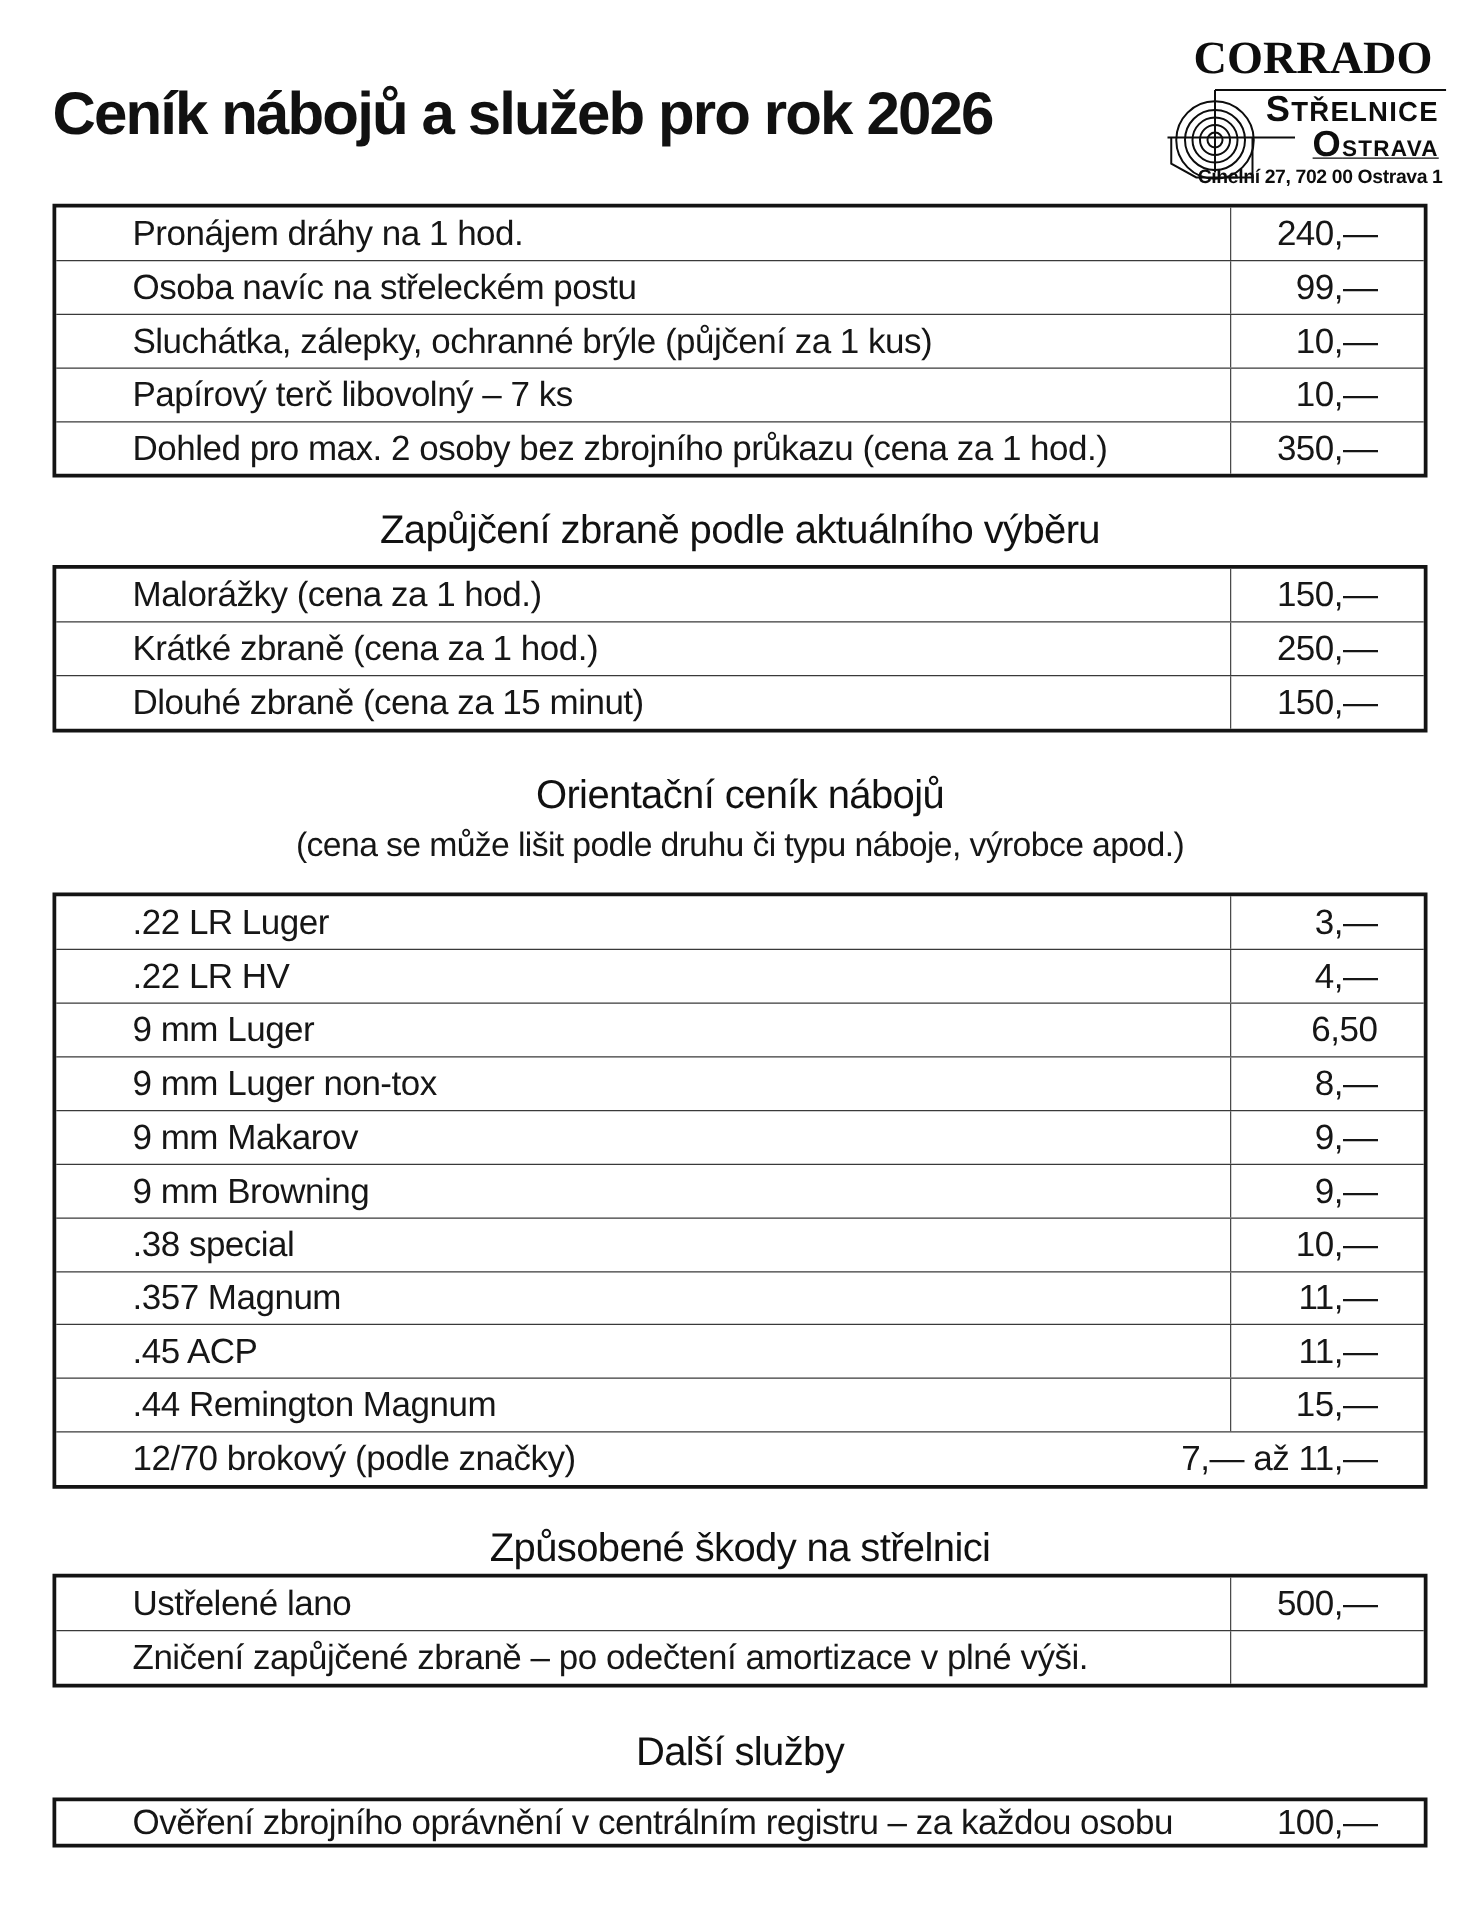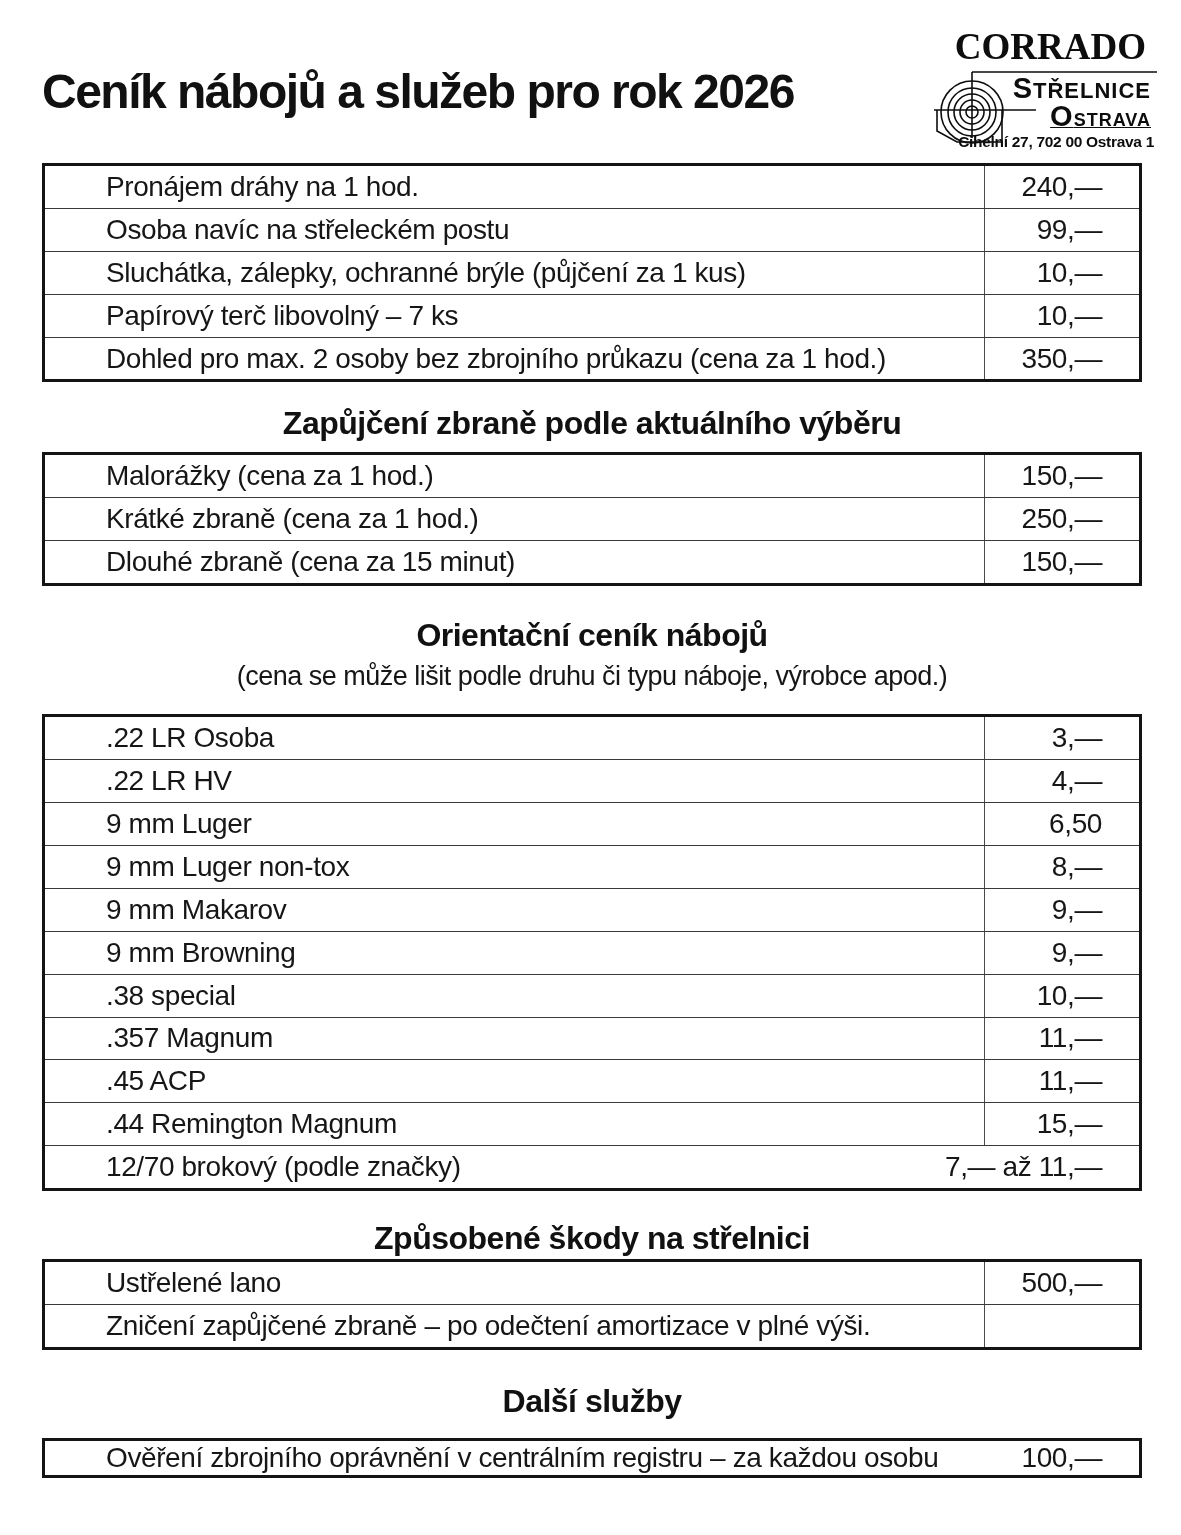--- a/index.html
+++ b/index.html
@@ -11,21 +11,21 @@
   .title{position:absolute;left:0;top:64px;font-size:48px;font-weight:bold;letter-spacing:-1.5px;white-space:nowrap;color:#111;}
   .logo{position:absolute;top:25px;right:-15px;width:228px;height:135px;}
   .logo svg{position:absolute;left:0;top:0;}
   .logo .brand{position:absolute;top:0px;right:11px;font-family:"Liberation Serif","DejaVu Serif",serif;font-weight:600;font-size:37px;letter-spacing:0px;color:#0d0d0d;white-space:nowrap;}
   .logo .l1{position:absolute;top:47px;right:6px;font-weight:bold;font-size:22px;letter-spacing:1px;color:#0d0d0d;white-space:nowrap;text-transform:uppercase;}
   .logo .l1 .big,.logo .l2 .big{font-size:29px;}
   .logo .l2{position:absolute;top:75px;right:6px;font-weight:bold;font-size:18px;letter-spacing:1px;color:#0d0d0d;white-space:nowrap;text-transform:uppercase;text-decoration:underline;}
   .logo .addr{position:absolute;top:108px;right:3px;font-weight:bold;font-size:15.5px;letter-spacing:-0.3px;color:#0d0d0d;white-space:nowrap;}
 
   
-  h2{margin:0;text-align:center;font-size:32px;font-weight:bold;letter-spacing:-0.5px;line-height:1.2;color:#111;}
+  h2{margin:0;text-align:center;font-size:32px;font-weight:normal;letter-spacing:-0.5px;line-height:1.2;color:#111;}
   .sub{text-align:center;font-size:27px;letter-spacing:-0.5px;line-height:1.2;margin-top:6px;color:#161616;}
   .h-m1{margin-top:22px;margin-bottom:9px;}
   .h-m2{margin-top:30px;}
   .sub-m{margin-bottom:22px;}
   .h-m3{margin-top:28px;margin-bottom:2px;}
   .h-m4{margin-top:32px;margin-bottom:17px;}
 
   
   .tbl{border:3px solid #141414;}
   .row{display:flex;align-items:center;height:41.9px;font-size:28px;letter-spacing:-0.4px;padding-left:28px;}
@@ -110,21 +110,21 @@
           <div class="cell price">150,—</div>
         </div>
       </div>
   </section>
 
   <section>
     <h2 class="h-m2">Orientační ceník nábojů</h2>
     <div class="sub sub-m">(cena se může lišit podle druhu či typu náboje, výrobce apod.)</div>
     <div class="tbl">
         <div class="row">
-          <div class="cell label">.22 LR Osoba</div>
+          <div class="cell label">.22 LR Luger</div>
           <div class="cell price">3,—</div>
         </div>
         <div class="row">
           <div class="cell label">.22 LR HV</div>
           <div class="cell price">4,—</div>
         </div>
         <div class="row">
           <div class="cell label">9 mm Luger</div>
           <div class="cell price">6,50</div>
         </div>

